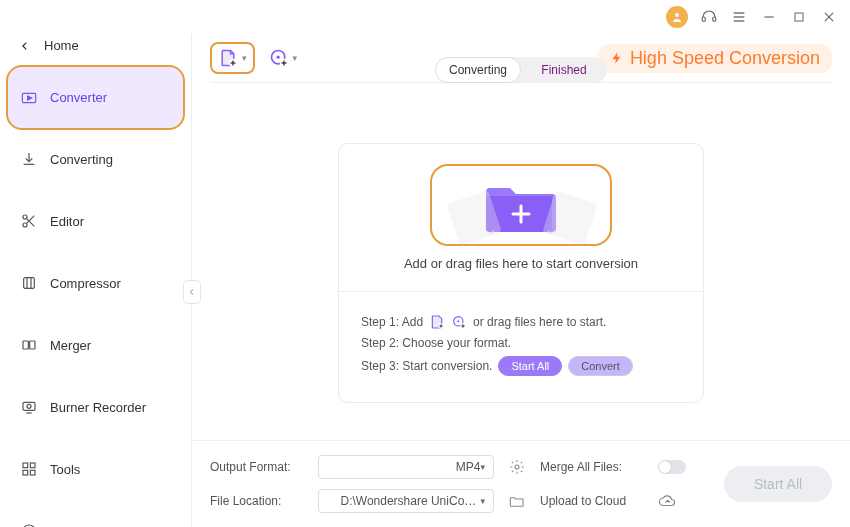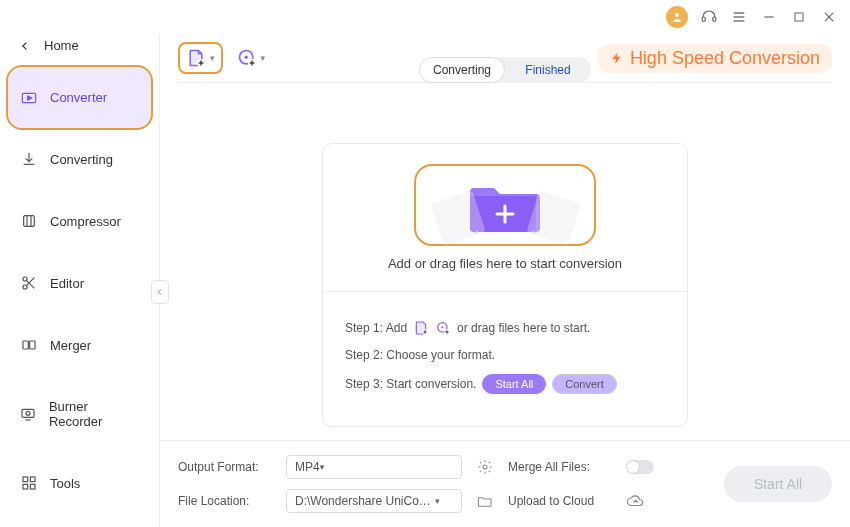--- a/index.html
+++ b/index.html
@@ -1,54 +1,54 @@
 <!DOCTYPE html>
 <html><head>
 <meta charset="utf-8">
 <style>
   * { box-sizing: border-box; margin: 0; padding: 0; font-family: -apple-system, BlinkMacSystemFont, "Segoe UI", Arial, sans-serif; }
   body { width: 850px; height: 527px; background: #fff; overflow: hidden; }
   .titlebar { height: 34px; display: flex; align-items: center; justify-content: flex-end; padding: 0 12px; gap: 12px; }
   .titlebar .ico { width: 18px; height: 18px; display: flex; align-items: center; justify-content: center; color: #4a4a4a; }
   .avatar { width: 22px; height: 22px; border-radius: 50%; background: #f3b04f; display: flex; align-items: center; justify-content: center; color: #fff; }
   .body { display: flex; height: 493px; }
-  .sidebar { width: 160px; border-right: 1px solid #eee; position: relative; }
+  .sidebar { width: 192px; border-right: 1px solid #eee; position: relative; }
   .home-row { display: flex; align-items: center; gap: 14px; padding: 4px 20px 14px 20px; }
   .home-row .back { font-size: 16px; color: #222; }
   .home-label { font-size: 13px; color: #333; }
   .nav-list { padding: 0 8px; }
   .nav-item { display: flex; align-items: center; gap: 12px; padding: 23px 12px; font-size: 13px; color: #333; border-radius: 14px; cursor: pointer; }
   .nav-item.active { background: #efe8ff; color: #6a3fe8; position: relative; }
   .nav-item.highlight::after { content: ""; position: absolute; inset: -2px; border: 2px solid #e79c3c; border-radius: 16px; }
   .nav-item .ni { width: 18px; display: flex; justify-content: center; }
   .collapse-btn { position: absolute; right: -10px; top: 246px; width: 18px; height: 24px; background: #fff; border: 1px solid #e6e6e6; border-radius: 4px; display: flex; align-items: center; justify-content: center; font-size: 10px; color: #666; }
   .main { flex: 1; display: flex; flex-direction: column; }
   .toolbar { height: 48px; padding: 0 18px; display: flex; align-items: center; gap: 8px; position: relative; }
   .tool-btn { display: flex; align-items: center; gap: 2px; padding: 4px 6px; border-radius: 8px; cursor: pointer; }
   .tool-btn.hl { border: 2px solid #e79c3c; }
   .tool-btn span.caret { font-size: 9px; color: #888; margin-left: 2px; }
   .tabs { position: absolute; left: 50%; transform: translateX(-50%); display: flex; background: #f0f0f3; border-radius: 14px; overflow: hidden; height: 26px; margin-top: 24px; }
-  .tab { width: 86px; font-size: 12px; display: flex; align-items: center; justify-content: center; color: #1d4ed8; cursor: pointer; }
+  .tab { width: 86px; font-size: 12px; display: flex; align-items: center; justify-content: center; color: #701a75; cursor: pointer; }
   .tab.active { background: #fff; border: 1px solid #ddd; border-radius: 14px; color: #333; }
   .hspeed { margin-left: auto; display: flex; align-items: center; gap: 6px; font-size: 18px; color: #ff7a2d; background: #fff1e6; border-radius: 12px; padding: 4px 12px; cursor: pointer; }
   .toolbar-sep { height: 1px; background: #eee; margin: 0 18px 0 18px; }
   .content { flex: 1; padding: 60px 0 0 0; display: flex; flex-direction: column; align-items: center; }
   .drop-card { width: 366px; background: #fff; border: 1px solid #e9e9ee; border-radius: 10px; padding: 20px 0 10px 0; }
   .drop-top { display: flex; flex-direction: column; align-items: center; padding-bottom: 14px; }
   .folder-wrap { border: 2px solid #e79c3c; border-radius: 18px; padding: 8px 54px; margin-bottom: 10px; cursor: pointer; position: relative; }
   .folder-wrap svg.bg { position: absolute; left: 10px; top: 6px; opacity: .35; }
   .drop-title { font-size: 13px; color: #444; }
   .drop-sep { height: 1px; background: #eee; margin: 6px 0; }
   .steps { padding: 10px 22px; font-size: 12px; color: #555; }
-  .steps .line { display: flex; align-items: center; gap: 6px; margin: 12px 0; }
+  .steps .line { display: flex; align-items: center; gap: 6px; margin: 6px 0; }
   .pill-btn { font-size: 11px; padding: 3px 12px; border-radius: 12px; cursor: pointer; }
   .pill-primary { background: #9b7af9; color: #fff; border: 1px solid #9b7af9; }
   .pill-ghost { background: #c4b5fd; color: #555; border: 1px solid #ccc; }
   .footer { border-top: 1px solid #eee; padding: 12px 18px; display: grid; grid-template-columns: 100px 176px 30px 110px 1fr auto; grid-auto-rows: 28px; align-items: center; column-gap: 8px; row-gap: 6px; font-size: 12px; color: #555; }
-  .sel { border: 1px solid #ddd; border-radius: 4px; height: 24px; padding: 0 8px; display: flex; align-items: center; justify-content: flex-start; cursor: pointer; background: #fff; }
+  .sel { border: 1px solid #ddd; border-radius: 4px; height: 24px; padding: 0 8px; display: flex; align-items: center; justify-content: flex-end; cursor: pointer; background: #fff; }
   .sel .caret2 { font-size: 9px; color: #666; }
   .footer-ico { color: #888; display: flex; justify-content: center; }
   .toggle { width: 28px; height: 14px; background: #e3e3ea; border-radius: 7px; position: relative; cursor: pointer; }
   .toggle::after { content: ""; position: absolute; width: 12px; height: 12px; background: #fff; border-radius: 50%; top: 1px; left: 1px; box-shadow: 0 0 2px rgba(0,0,0,.2); }
   .start-all { background: #eceef2; color: #b9bcc4; border-radius: 20px; width: 108px; height: 36px; display: flex; align-items: center; justify-content: center; font-size: 14px; cursor: pointer; grid-row: 1 / span 2; grid-column: 6; }
   svg { display: block; }
 </style>
 </head>
 <body>
 
@@ -117,37 +117,37 @@
               <path d="M12 3v12"></path>
               <polyline points="7 11 12 16 17 11"></polyline>
               <path d="M4 20h16"></path>
             </svg>
           </span>
         <span>Converting</span>
       </div>
       <div class="nav-item">
         <span class="ni">
             <svg width="16" height="16" viewBox="0 0 24 24" fill="none" stroke="#555" stroke-width="1.8">
-              <rect x="4" y="4" width="16" height="16" rx="2"></rect>
-              <line x1="9" y1="4" x2="9" y2="20"></line>
-              <line x1="15" y1="4" x2="15" y2="20"></line>
-            </svg>
-          </span>
-        <span>Compressor</span>
-      </div>
-      <div class="nav-item">
-        <span class="ni">
-            <svg width="16" height="16" viewBox="0 0 24 24" fill="none" stroke="#555" stroke-width="1.8">
               <circle cx="6" cy="6" r="3"></circle>
               <circle cx="6" cy="18" r="3"></circle>
               <line x1="20" y1="4" x2="8" y2="16"></line>
               <line x1="8" y1="8" x2="20" y2="20"></line>
             </svg>
           </span>
         <span>Editor</span>
+      </div>
+      <div class="nav-item">
+        <span class="ni">
+            <svg width="16" height="16" viewBox="0 0 24 24" fill="none" stroke="#555" stroke-width="1.8">
+              <rect x="4" y="4" width="16" height="16" rx="2"></rect>
+              <line x1="9" y1="4" x2="9" y2="20"></line>
+              <line x1="15" y1="4" x2="15" y2="20"></line>
+            </svg>
+          </span>
+        <span>Compressor</span>
       </div>
       <div class="nav-item">
         <span class="ni">
             <svg width="16" height="16" viewBox="0 0 24 24" fill="none" stroke="#555" stroke-width="1.8">
               <rect x="3" y="6" width="8" height="12" rx="1"></rect>
               <rect x="13" y="6" width="8" height="12" rx="1"></rect>
               <line x1="11" y1="12" x2="13" y2="12"></line>
             </svg>
           </span>
         <span>Merger</span>

